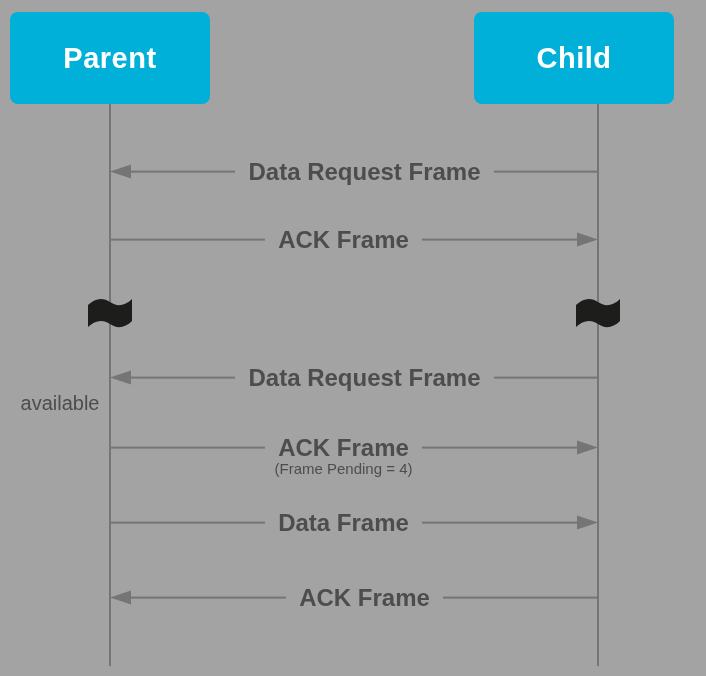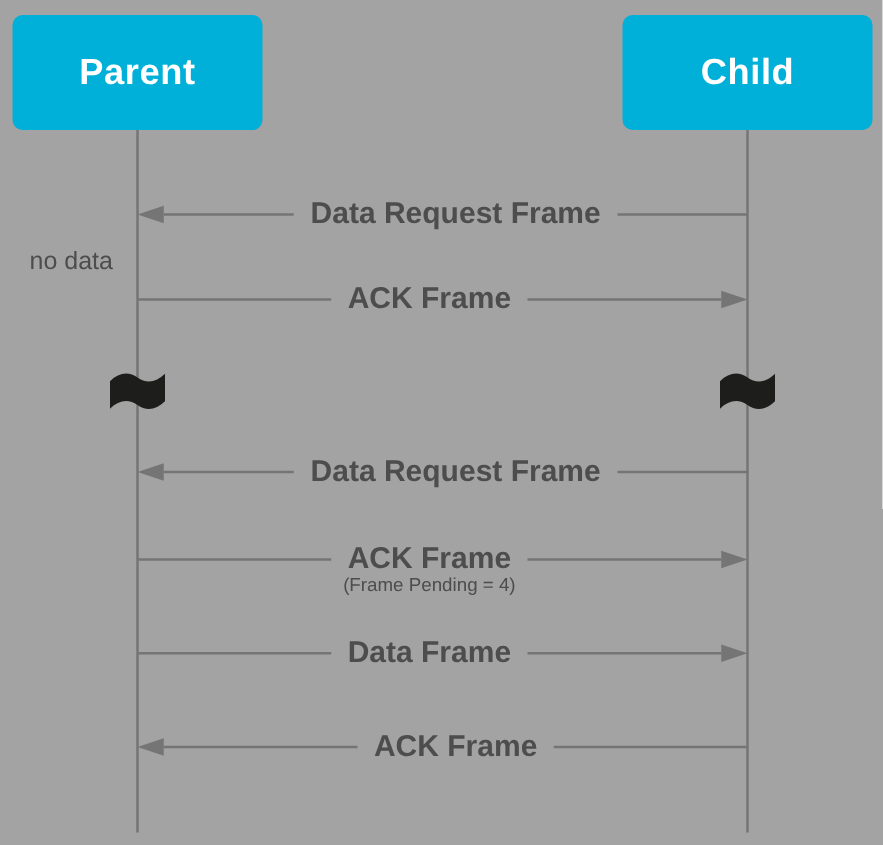--- a/index.html
+++ b/index.html
@@ -22,21 +22,21 @@
     align-items: center;
     justify-content: center;
   }
   .actor .actor-label {
     color: var(--actor-text, #ffffff);
     font-size: 29px;
     font-weight: bold;
     letter-spacing: 0.5px;
   }
   .actor.parent { left: 10px; }
-  .actor.child  { left: 498px; }
+  .actor.child  { left: 474px; }
   .lifeline {
     position: absolute;
     top: 104px;
     width: 2px;
     height: 562px;
     background: var(--arrow, #7b7b7b);
   }
   .lifeline.parent { left: 109px; }
   .lifeline.child  { left: 597px; }
   .msg {
@@ -184,19 +184,17 @@
   <div class="msg" style="top:598px">
     <span class="head left"></span>
     <span class="mline"></span>
     <span class="mlabel-group">
       <span class="mlabel">ACK Frame</span>
 
     </span>
     <span class="mline"></span>
   </div>
 
-  <div class="side-label no-data">
-    <span>no data</span>
-  </div>
   <div class="side-label data-available">
+    <span>available</span>
   </div>
 
 </div>
 
 </body></html>

